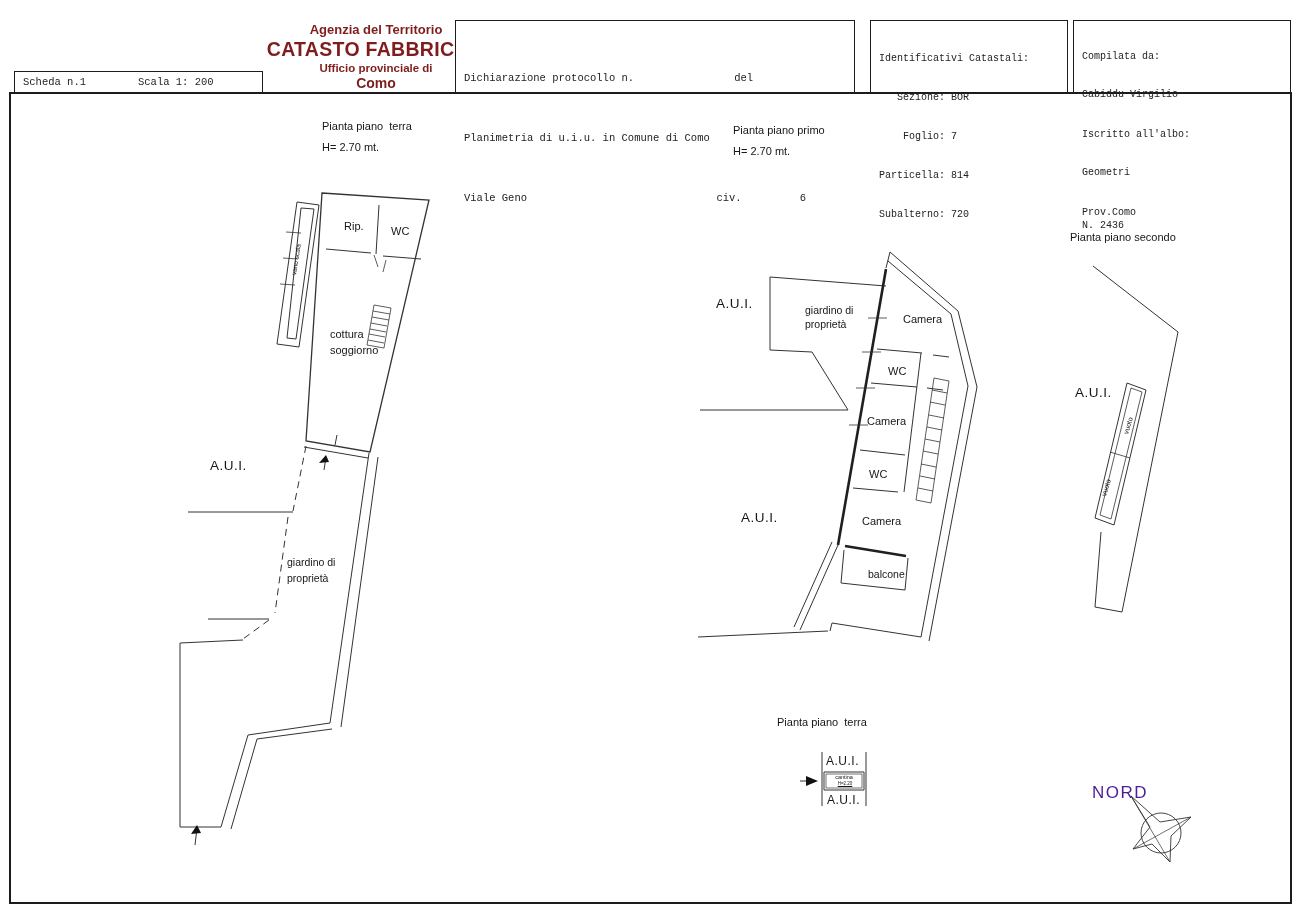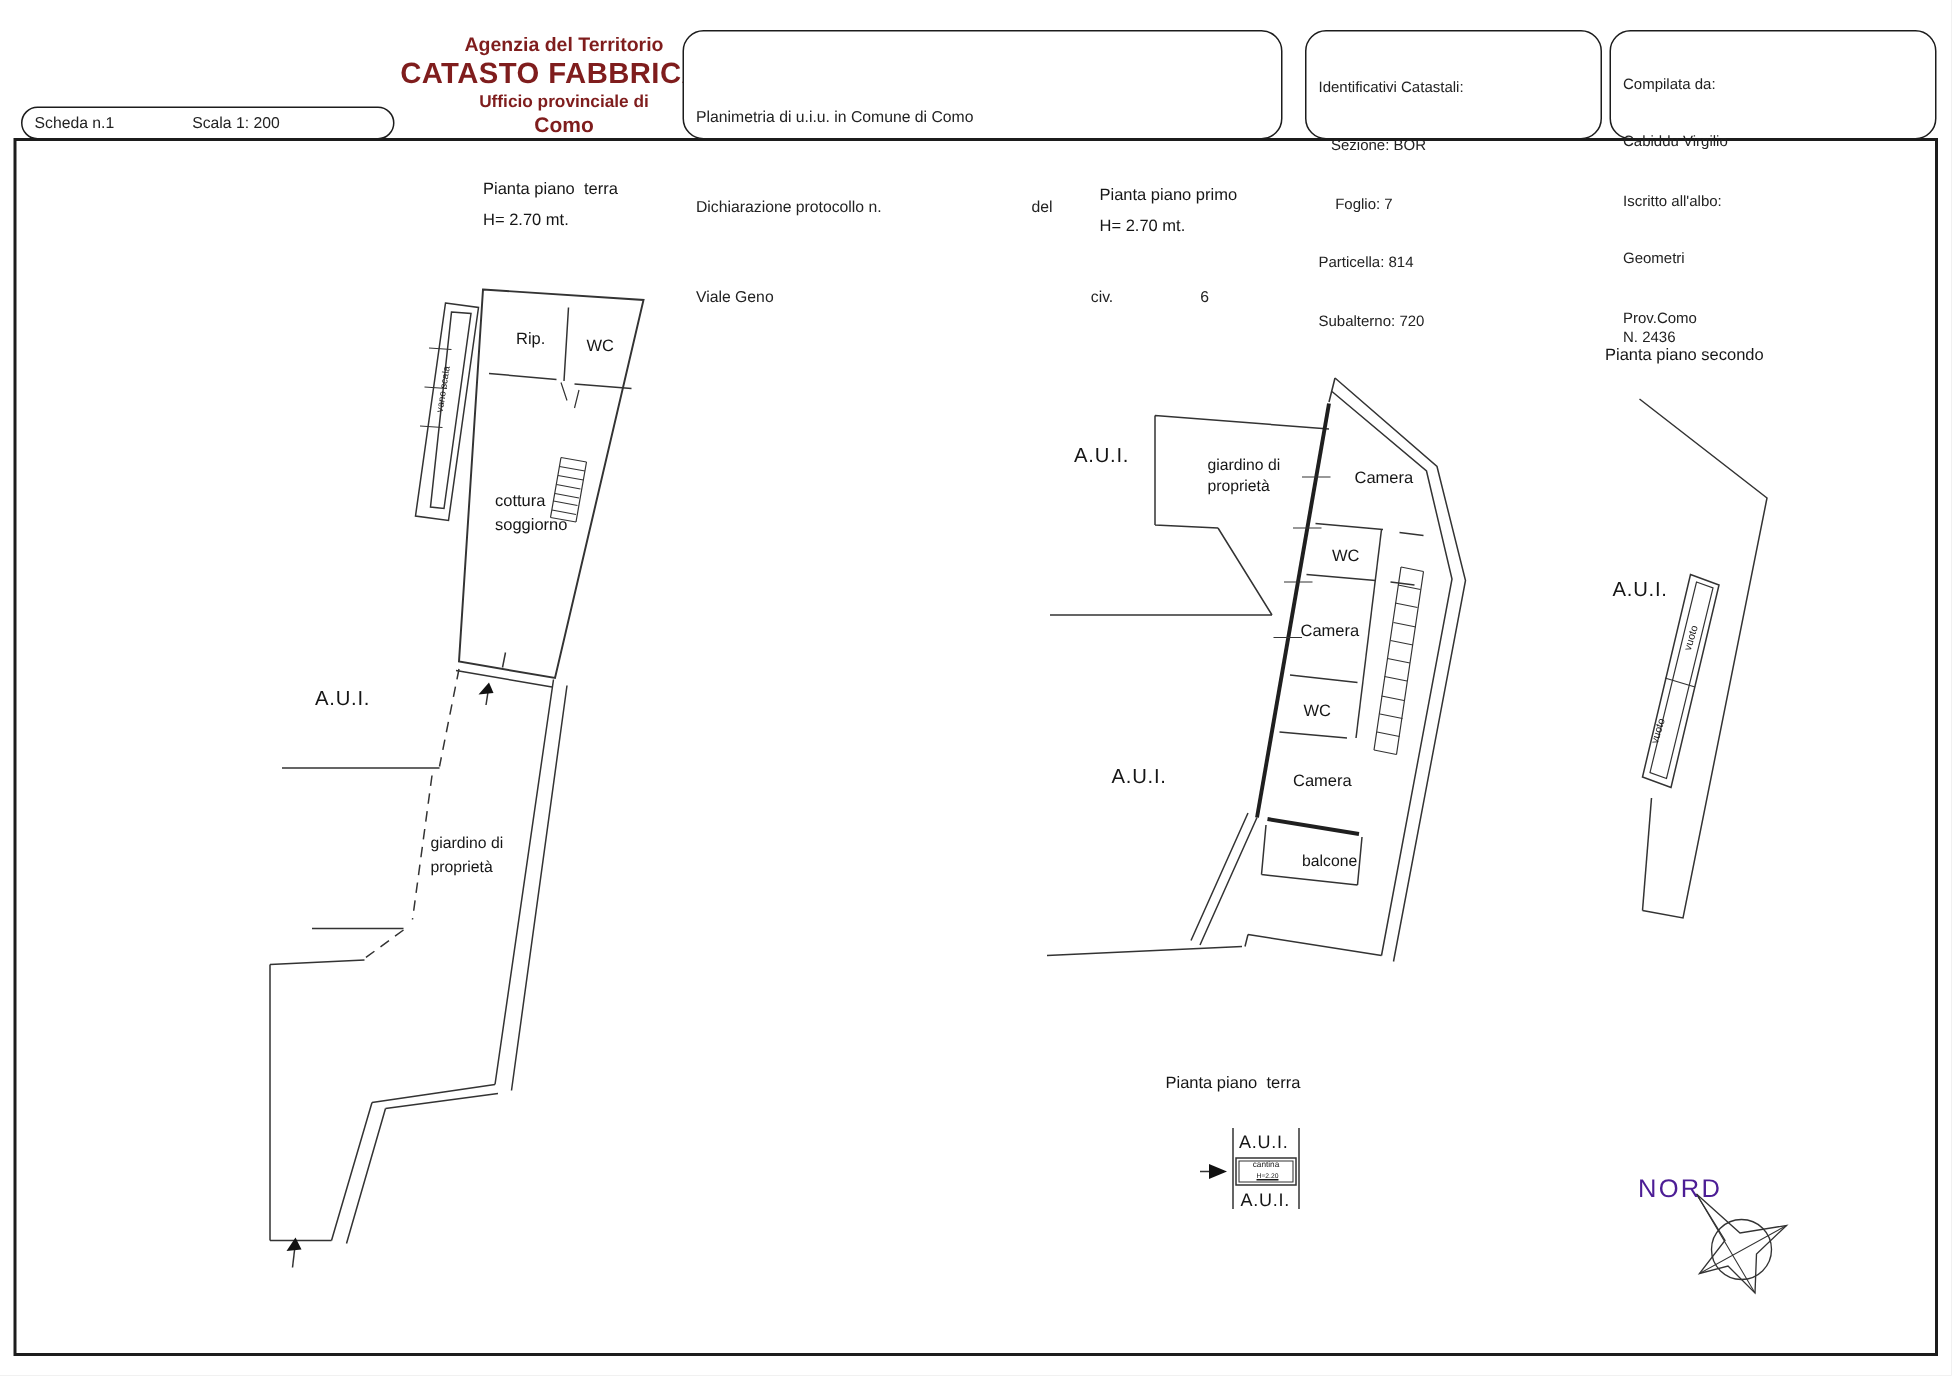--- a/index.html
+++ b/index.html
@@ -1,21 +1,21 @@
 <!DOCTYPE html>
 <html><head>
 <meta charset="utf-8">
 <style>
   html,body{margin:0;padding:0;background:#e8e8e8;}
   .page{
     position:relative;width:1301px;height:917px;background:#ffffff;
     font-family:"Liberation Sans",sans-serif;color:#111;overflow:hidden;
   }
   .box{position:absolute;border:1.5px solid #1c1c1c;box-sizing:border-box;background:#fff;}
-  .mono{font-family:Liberation Sans, sans-serif;color:#222;white-space:pre;border-radius:14px;}
+  .mono{font-family:Liberation Mono, monospace;color:#222;white-space:pre;}
   .scheda-box{left:14px;top:71px;width:249px;height:22px;display:flex;align-items:center;}
   .scheda-box span{font-size:10.5px;}
   .scheda-box .s1{margin-left:8px;}
   .scheda-box .s2{margin-left:52px;}
   .agency{position:absolute;left:240px;top:22px;width:220px;text-align:center;font-weight:bold;color:#7f1d1d;margin-left:26px;}
   .agency .a1{font-size:13px;line-height:16px;}
   .agency .a2{font-size:19.5px;line-height:23px;letter-spacing:.3px;}
   .agency .a3{font-size:11.5px;line-height:14px;}
   .agency .a4{font-size:14px;line-height:17px;}
   .decl-box{left:455px;top:20px;width:400px;height:73px;padding:7px 8px;font-size:10.5px;line-height:20px;}
@@ -132,25 +132,25 @@
 
   <div class="agency">
     <div class="a1">Agenzia del Territorio</div>
     <div class="a2">CATASTO FABBRICATI</div>
     <div class="a3">Ufficio provinciale di</div>
     <div class="a4">Como</div>
   </div>
 
   <div class="box decl-box mono">
     <div class="decl-row">
-      <span>Planimetria di u.i.u. in Comune di Como</span>
-    </div>
-    <div class="decl-row">
       <span>Dichiarazione protocollo n.</span>
       <span class="del">del</span>
+    </div>
+    <div class="decl-row">
+      <span>Planimetria di u.i.u. in Comune di Como</span>
     </div>
     <div class="decl-row">
       <span>Viale Geno</span>
       <span class="civ">civ.</span>
       <span class="civnum">6</span>
     </div>
   </div>
 
   <div class="box cat-box mono">
     <div>Identificativi Catastali:</div>

